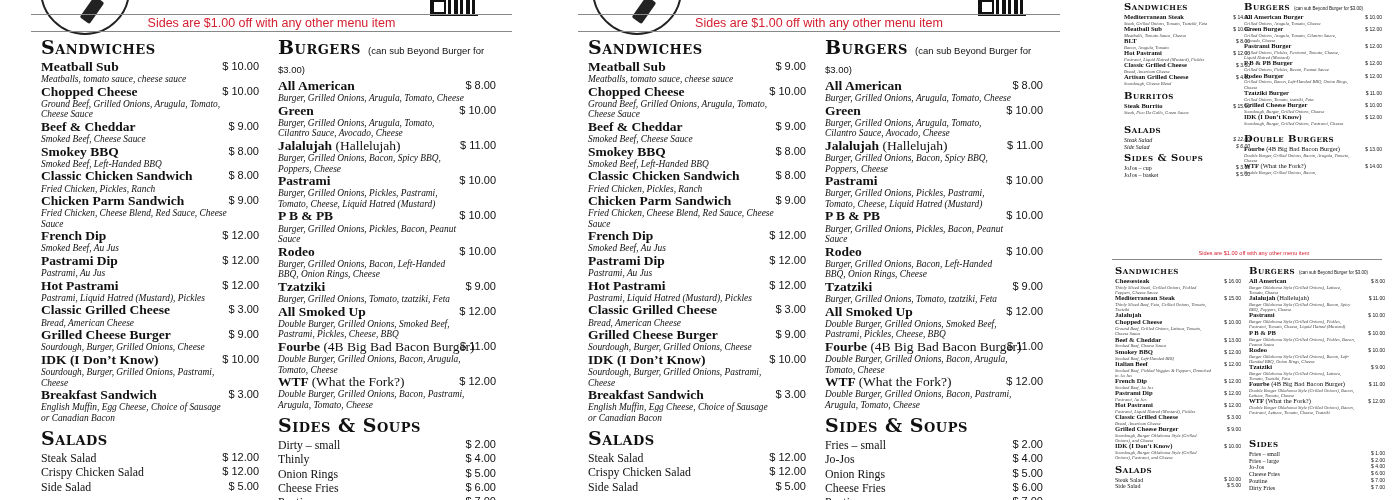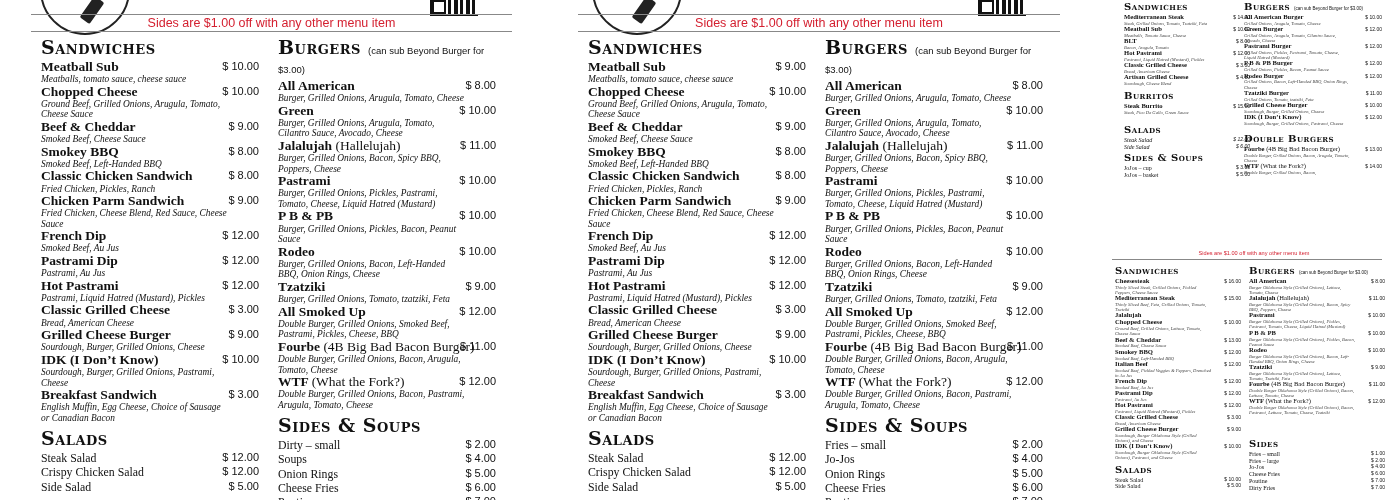--- a/index.html
+++ b/index.html
@@ -196,21 +196,21 @@
           <div class="desc" style="padding-right: 30px;">Double Burger, Grilled Onions, Bacon, Pastrami, Arugula, Tomato, Cheese</div>
         </div>
       </div>
     <div class="sec-title" style="margin-top:6px">Sides &amp; Soups</div>
     <div>
         <div class="plain">
           <div class=""><span>Dirty – small</span></div>
           <span class="price">$   2.00</span>
         </div>
         <div class="plain">
-          <div class=""><span>Soups</span></div>
+          <div class=""><span>Thinly</span></div>
           <span class="price">$   4.00</span>
         </div>
         <div class="plain">
           <div class=""><span>Onion Rings</span></div>
           <span class="price">$   5.00</span>
         </div>
         <div class="plain">
           <div class=""><span>Cheese Fries</span></div>
           <span class="price">$   6.00</span>
         </div>

